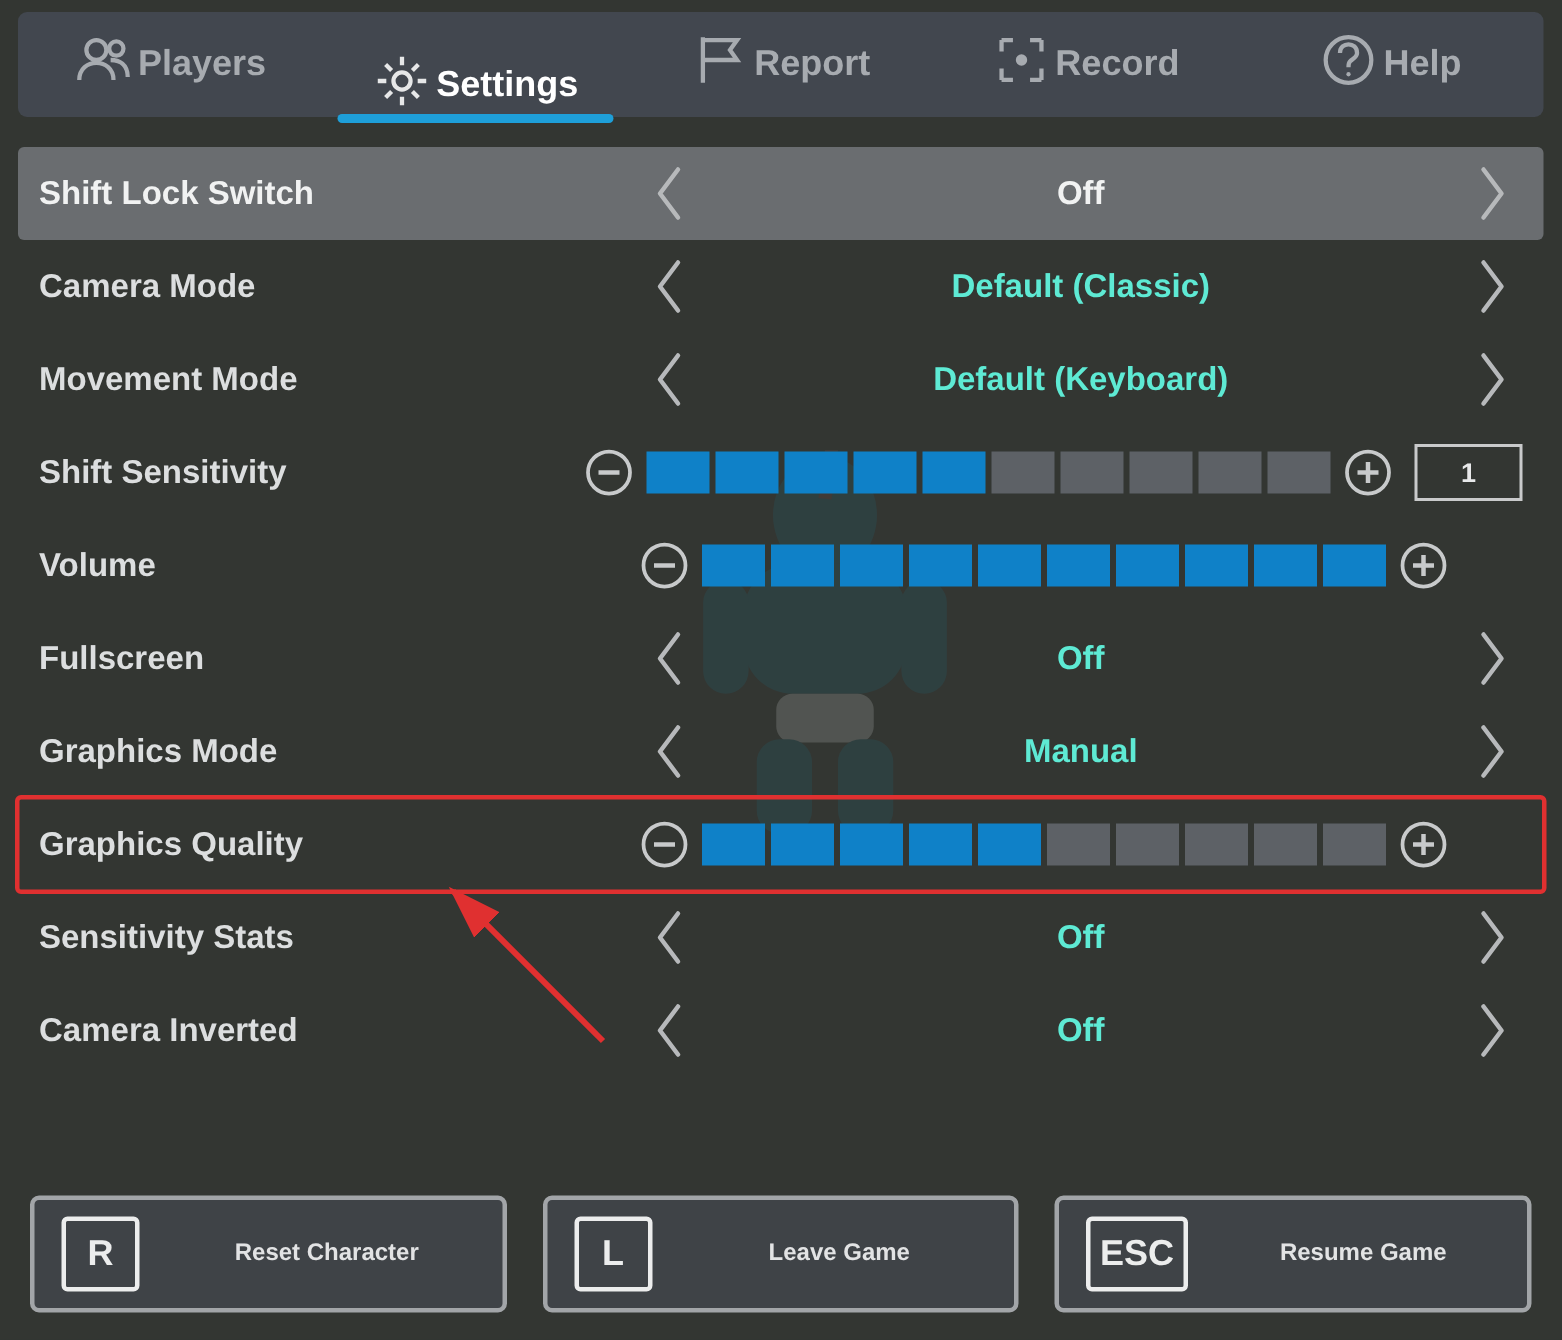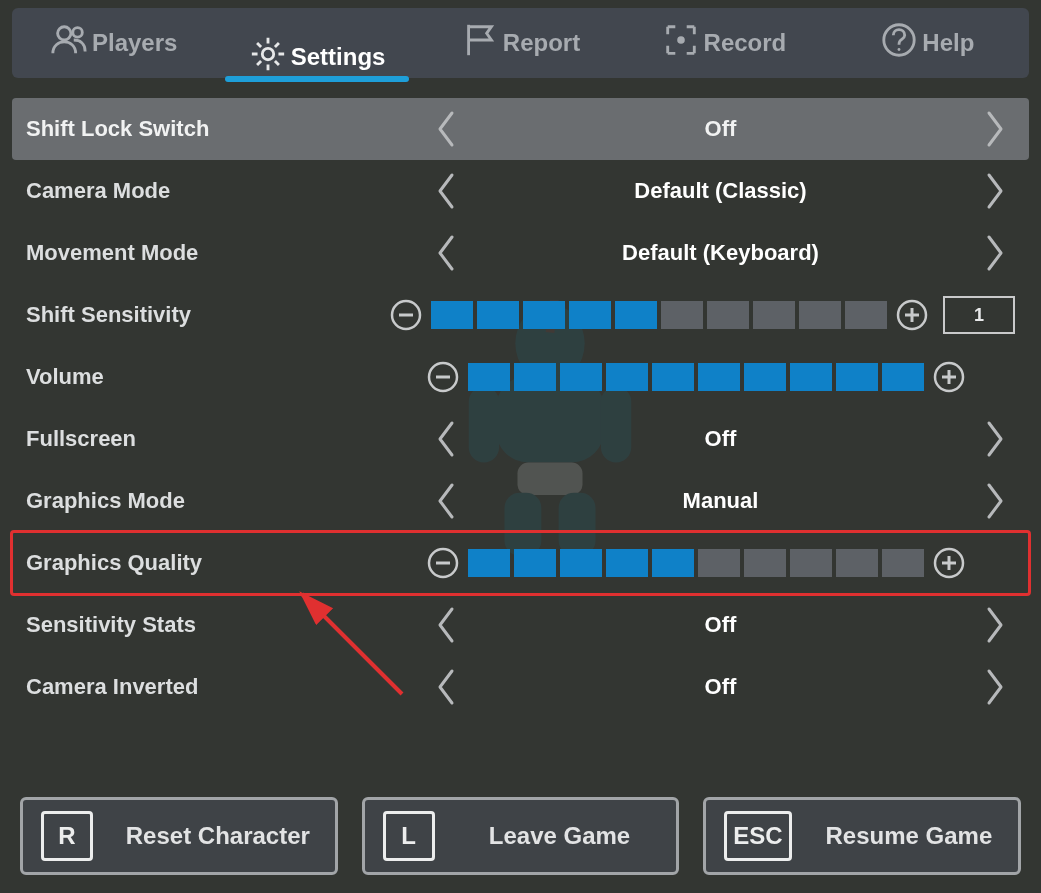--- a/index.html
+++ b/index.html
@@ -48,21 +48,21 @@
   }
   .row.hl .label{color:#f1f2f2;}
   .row .value-area{
     flex:1;display:flex;align-items:center;justify-content:center;position:relative;
   }
 
   
   .selector{display:flex;align-items:center;width:100%;}
   .chev{width:40px;height:40px;display:flex;align-items:center;justify-content:center;cursor:pointer;}
   .chev svg{width:26px;height:40px;stroke:#b7b9bb;stroke-width:3;fill:none;stroke-linecap:round;stroke-linejoin:round;}
-  .selector .val{flex:1;text-align:center;font-size:22px;color:#ffffff;font-weight:600;}
+  .selector .val{flex:1;text-align:center;font-size:22px;color:#5eead4;font-weight:600;}
   .row.hl .selector .val{color:#f1f2f2;}
   .chev.right{margin-left:auto;}
 
   
   .slider{display:flex;align-items:center;width:100%;gap:8px;}
   .pm{width:34px;height:34px;display:flex;align-items:center;justify-content:center;cursor:pointer;}
   .pm svg{width:32px;height:32px;}
   .blocks{display:flex;gap:4px;flex:0 0 auto;}
   .blk{width:42px;height:28px;background:#5d6166;}
   .blk.on{background:#0f81c8;}
@@ -84,21 +84,21 @@
   .fbtn{
     flex:1;height:78px;border:3px solid #a2a5a8;border-radius:6px;
     background:#3f4347;display:flex;align-items:center;gap:26px;padding:0 18px;
     cursor:pointer;
   }
   .keycap{
     min-width:52px;height:50px;border:3px solid #eceded;border-radius:4px;
     display:flex;align-items:center;justify-content:center;
     font-weight:800;font-size:24px;color:#eceded;padding:0 6px;
   }
-  .fbtn .txt{flex:1;text-align:center;font-weight:800;font-size:24px;color:#e2e3e4;}
+  .fbtn .txt{flex:1;text-align:center;font-weight:800;font-size:16px;color:#e2e3e4;}
 </style>
 </head>
 <body>
 
 <div class="bg-avatar">
   <svg viewBox="0 0 200 240">
     <ellipse cx="100" cy="40" rx="32" ry="36" fill="#1d6d82"></ellipse>
     <path d="M100 30 L108 -30" stroke="#7a4d4d" stroke-width="8"></path>
     <rect x="50" y="70" width="100" height="80" rx="30" fill="#1d6d82"></rect>
     <rect x="25" y="80" width="28" height="70" rx="14" fill="#1d6d82"></rect>

